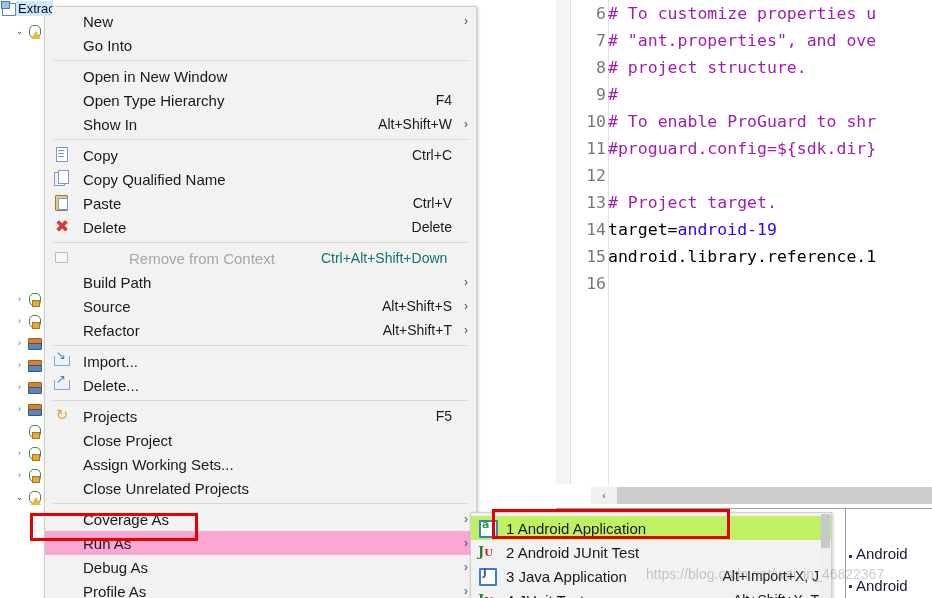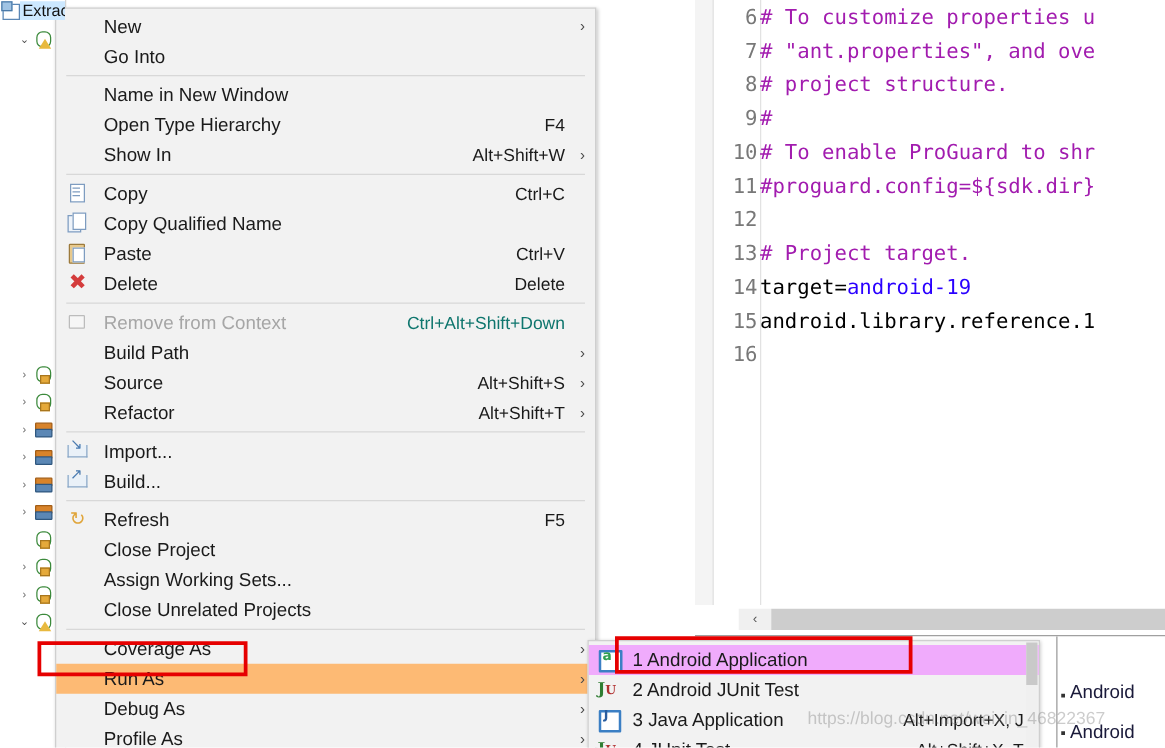--- a/index.html
+++ b/index.html
@@ -232,23 +232,23 @@
   .mi {
     position: relative;
     height: 24px;
     display: flex;
     align-items: center;
     font-size: 15px;
     color: #1a1a1a;
     cursor: default;
     padding-left: 0;
   }
-  .mi.disabled { color: #a6a6a6; }
+  .mi.disabled { color: #a6a6a6; gap: 46px; }
   .mi.sel {
-    background: #fdba74;
+    background: #f9a8d4;
   }
   .mi-icon {
     width: 26px; flex: 0 0 26px;
     height: 20px;
     position: relative;
     margin-left: 6px;
   }
   .mi-label {
     flex: 1;
     padding-left: 6px;
@@ -399,21 +399,21 @@
     z-index: 40;
   }
   .smi {
     position: relative;
     height: 24px;
     display: flex;
     align-items: center;
     font-size: 15px;
     color: #1a1a1a;
   }
-  .smi.sel { background: #f0abfc; }
+  .smi.sel { background: #bef264; }
   .smi-icon {
     width: 24px; flex: 0 0 24px;
     height: 18px;
     position: relative;
     margin-left: 5px;
   }
   .smi-label {
     flex: 1;
     padding-left: 6px;
     white-space: nowrap;
@@ -618,21 +618,21 @@
       </div>
       <div class="mi">
         <span class="mi-icon"></span>
         <span class="mi-label">Go Into</span>
         <span class="mi-accel"></span>
         <span class="mi-arrow"></span>
       </div>
       <div class="msep"></div>
       <div class="mi">
         <span class="mi-icon"></span>
-        <span class="mi-label">Name in New Window</span>
+        <span class="mi-label">Open in New Window</span>
         <span class="mi-accel"></span>
         <span class="mi-arrow"></span>
       </div>
       <div class="mi">
         <span class="mi-icon"></span>
         <span class="mi-label">Open Type Hierarchy</span>
         <span class="mi-accel">F4</span>
         <span class="mi-arrow"></span>
       </div>
       <div class="mi">
@@ -707,30 +707,30 @@
           <span class="gi ico-import"></span>
         </span>
         <span class="mi-label">Import...</span>
         <span class="mi-accel"></span>
         <span class="mi-arrow"></span>
       </div>
       <div class="mi">
         <span class="mi-icon">
           <span class="gi ico-export"></span>
         </span>
-        <span class="mi-label">Build...</span>
+        <span class="mi-label">Delete...</span>
         <span class="mi-accel"></span>
         <span class="mi-arrow"></span>
       </div>
       <div class="msep"></div>
       <div class="mi">
         <span class="mi-icon">
           <span class="gi ico-refresh">↻</span>
         </span>
-        <span class="mi-label">Refresh</span>
+        <span class="mi-label">Projects</span>
         <span class="mi-accel">F5</span>
         <span class="mi-arrow"></span>
       </div>
       <div class="mi">
         <span class="mi-icon"></span>
         <span class="mi-label">Close Project</span>
         <span class="mi-accel"></span>
         <span class="mi-arrow"></span>
       </div>
       <div class="mi">

